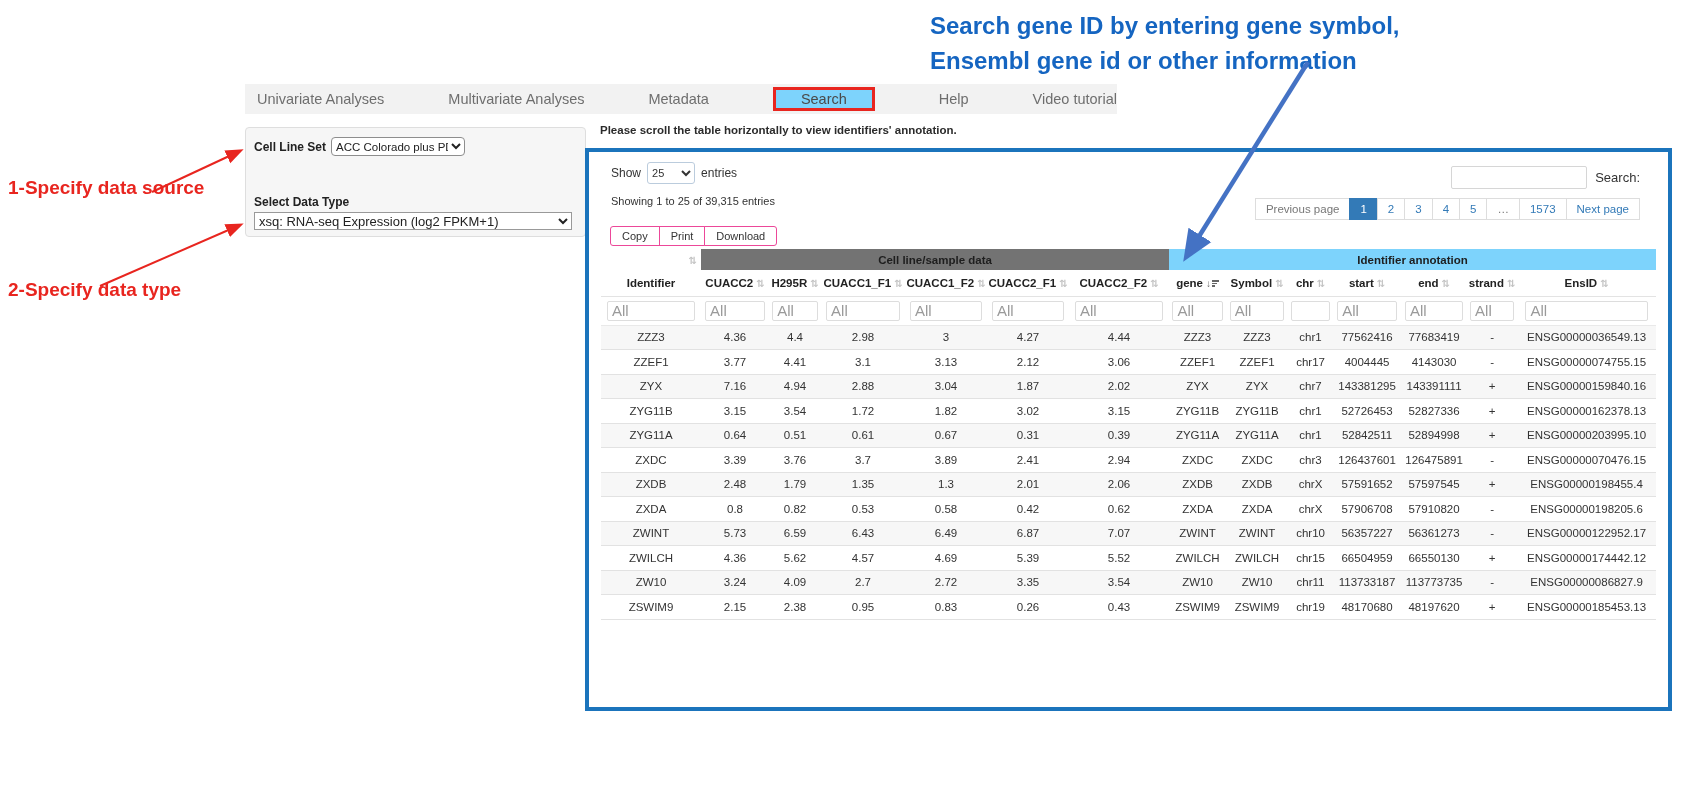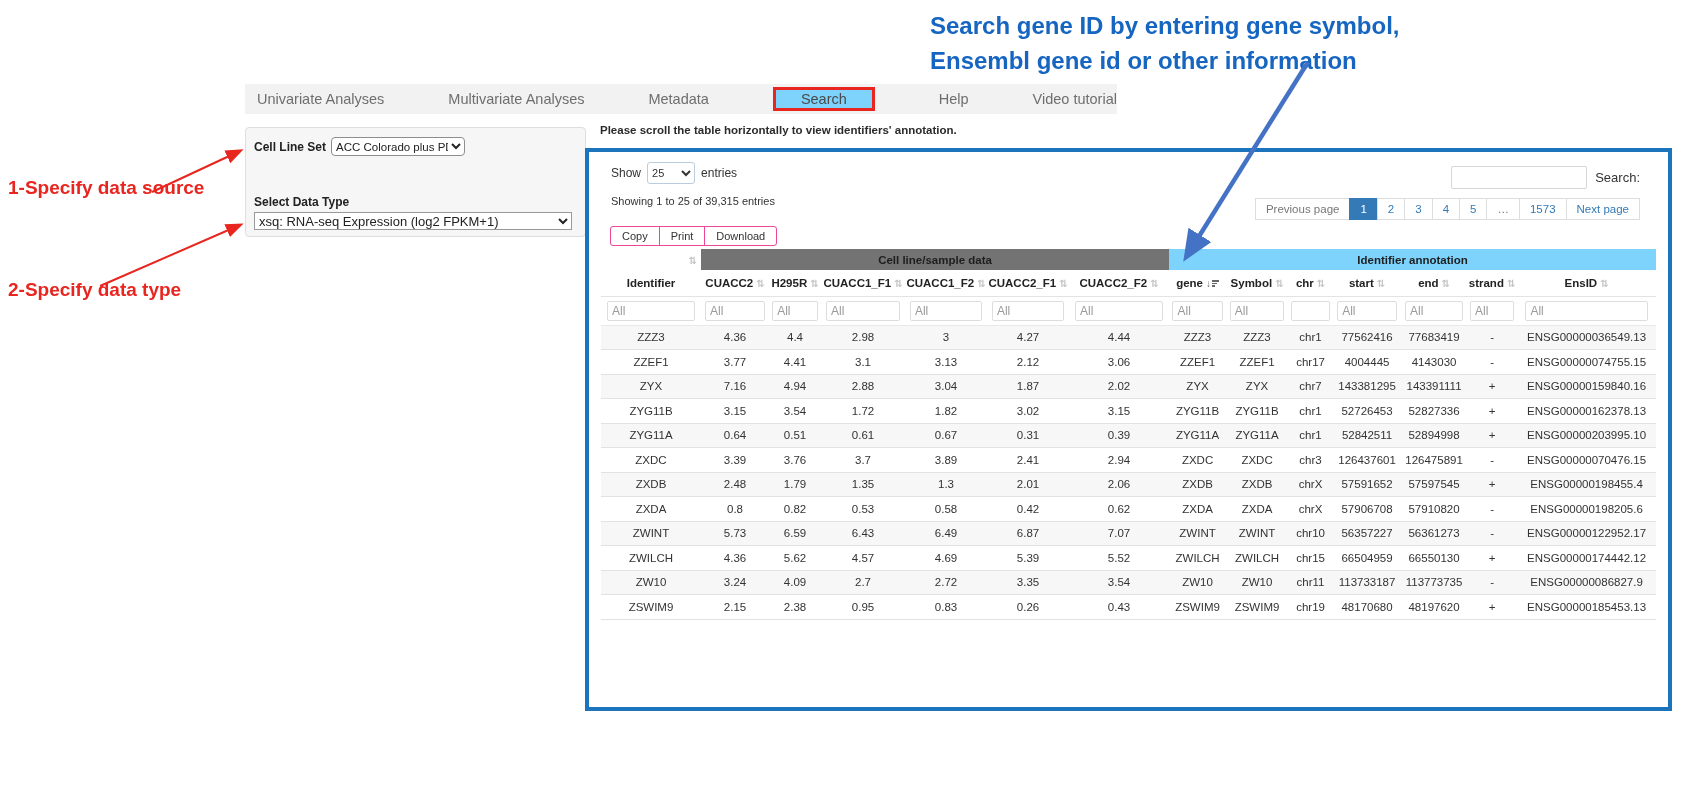--- a/index.html
+++ b/index.html
@@ -68,21 +68,21 @@
   .grp-right { background:#7dd3fc; }
   .grp-blank { background:#fff; text-align:right !important; padding-right:4px; }
   tr.col-row th { height:26px; font-size:11.5px; font-weight:bold; color:#222; border-bottom:1px solid #e3e3e3; }
   .sort-icon { color:#c3c3c3; font-size:10px; margin-left:3px; cursor:pointer; }
   .sort-icon.active { color:#666; }
   .bars { display:inline-block; vertical-align:middle; margin-left:1px; }
   .bars i { display:block; height:1.5px; background:#666; margin-bottom:1px; }
   .bars i:nth-child(1){ width:7px; } .bars i:nth-child(2){ width:5px; } .bars i:nth-child(3){ width:3px; }
   tr.filter-row td { height:29px; border-bottom:1px solid #e9e9e9; }
   tr.filter-row input { width:88%; height:20px; border:1px solid #ddd; border-radius:2px; padding:0 4px;
-                        font-size:12px; color:#444; font-family:"Liberation Sans",sans-serif; }
+                        font-size:15px; color:#444; font-family:"Liberation Sans",sans-serif; }
   tr.filter-row input::placeholder { color:#9a9a9a; }
   tr.data-row td { height:24.5px; border-bottom:1px solid #e2e2e2; }
   tr.data-row:nth-child(odd) { background:#f7f7f7; }
 </style>
 </head>
 <body>
 
 <div class="page">
 
   <svg class="overlay">

